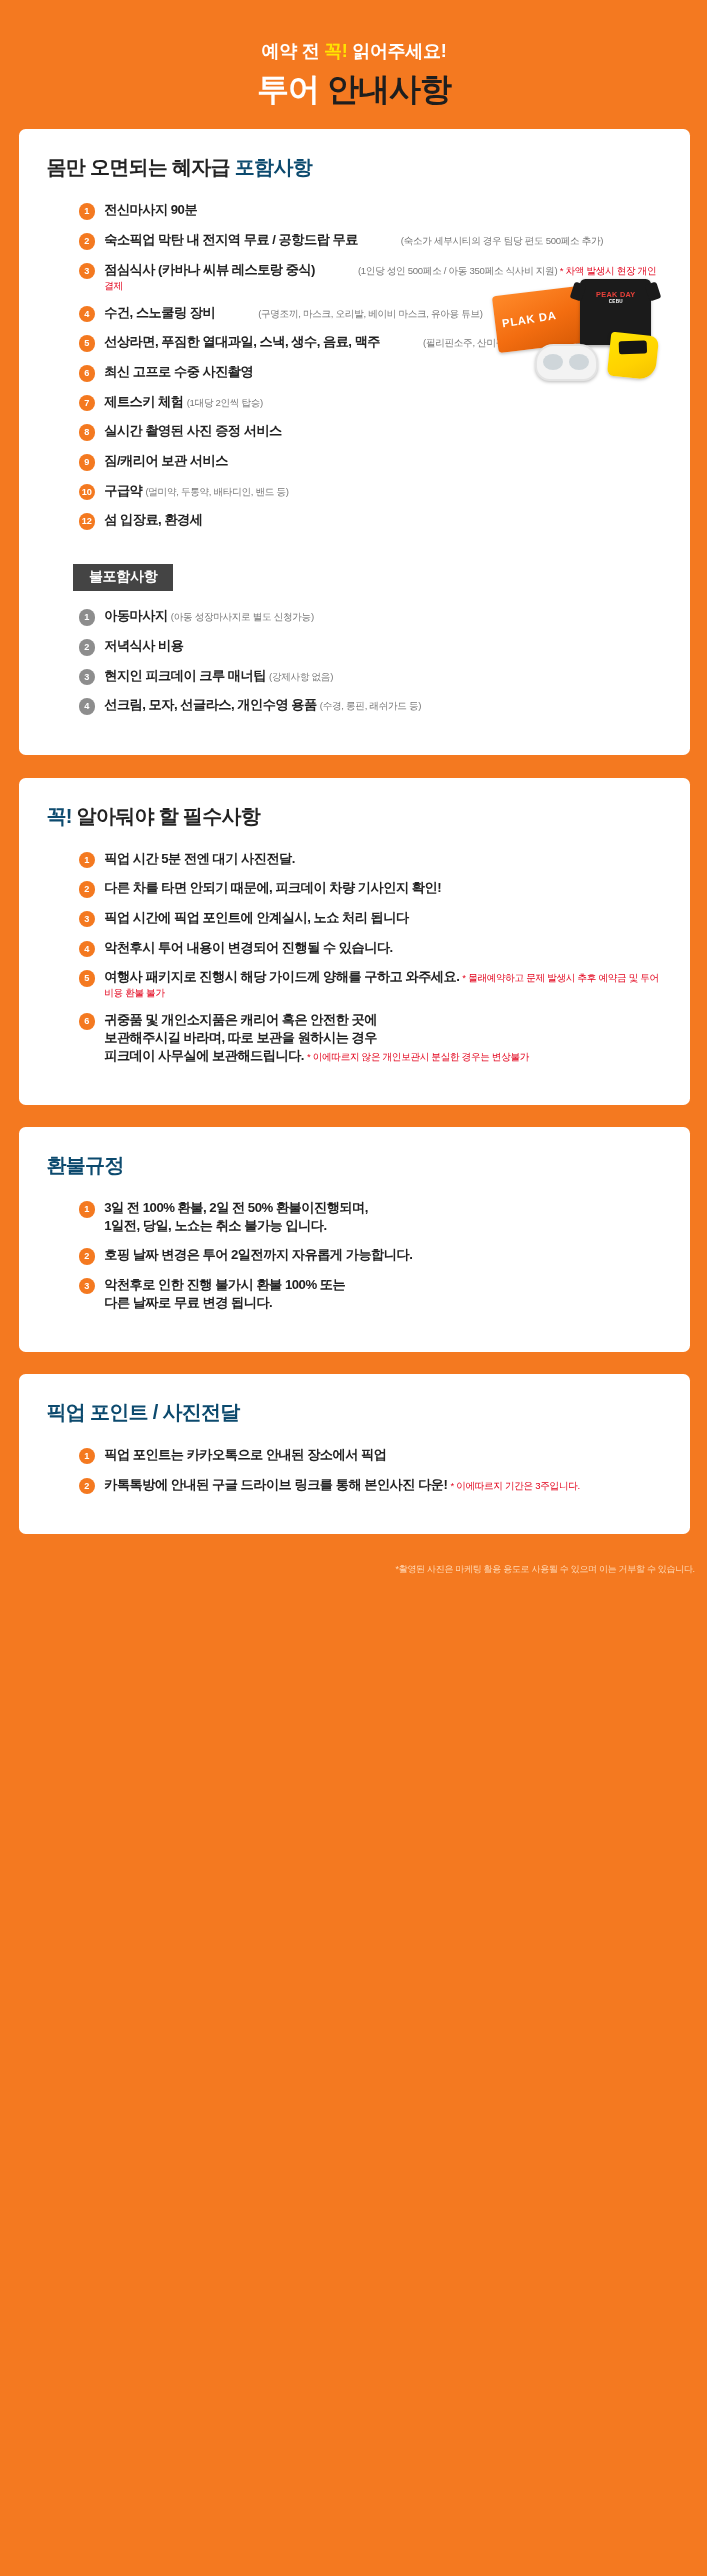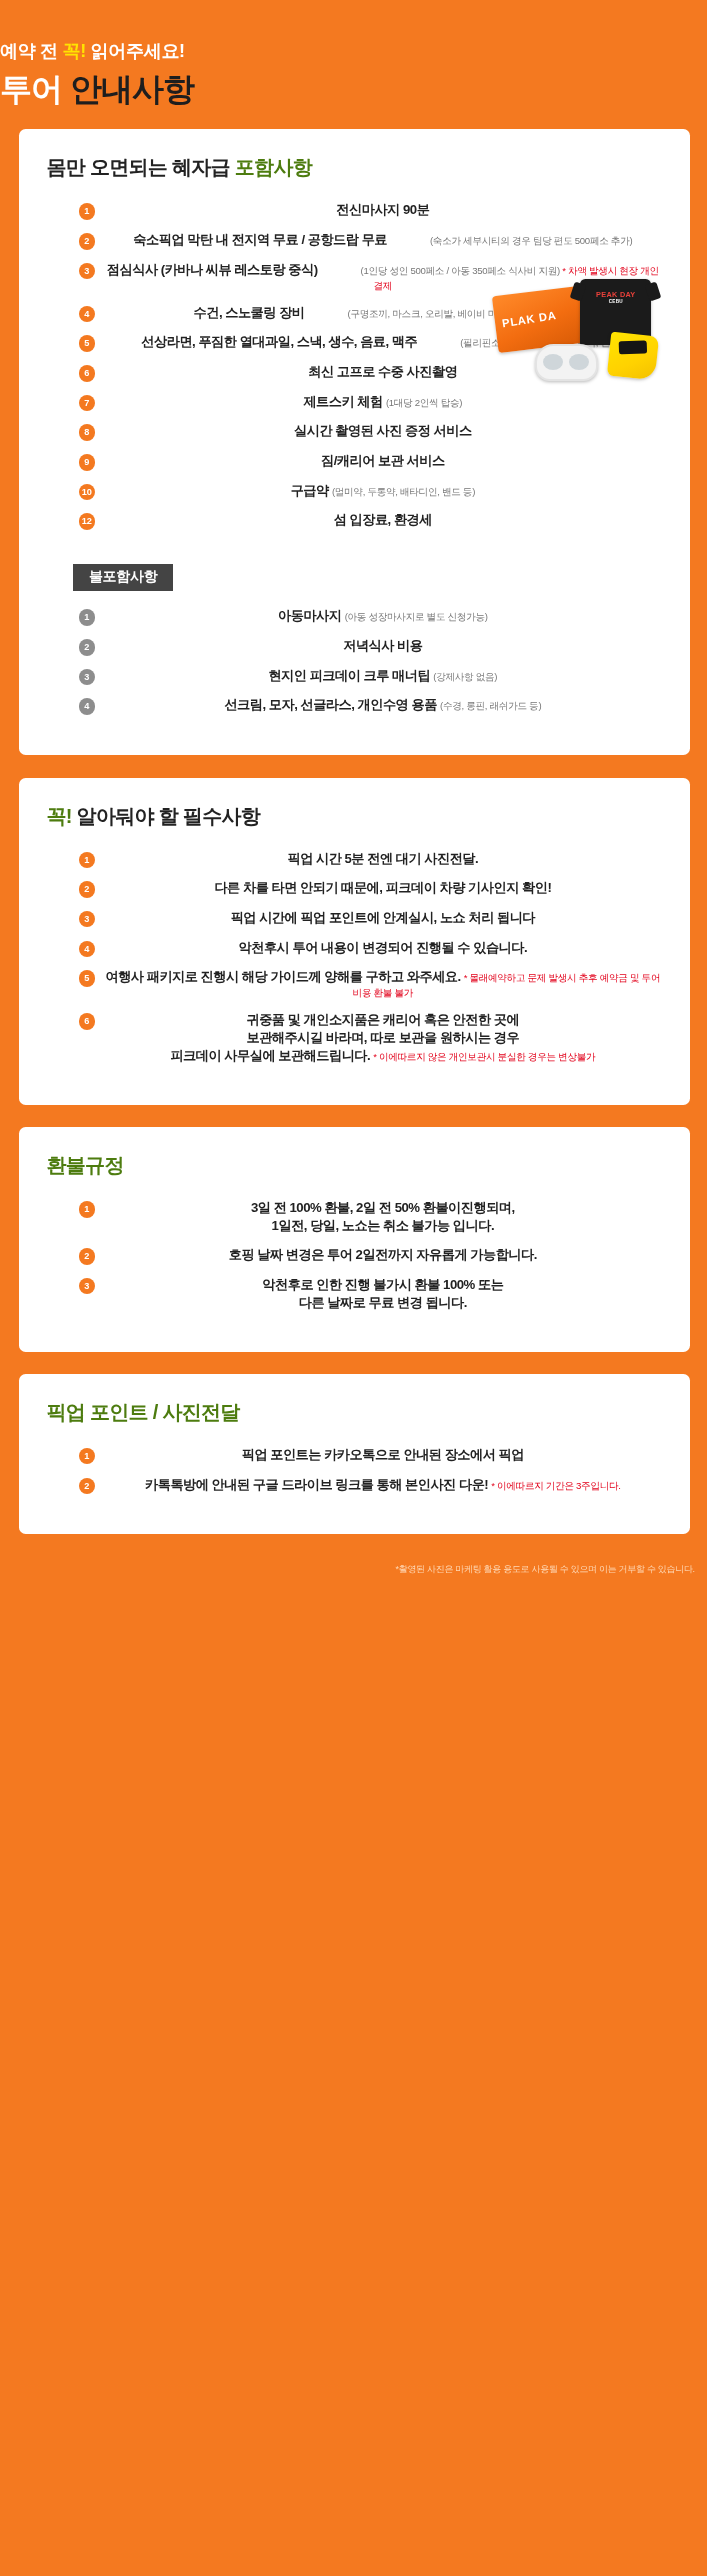--- a/index.html
+++ b/index.html
@@ -15,21 +15,21 @@
   }
   .page {
     width: 708px;
     margin: 0 auto;
     background: #f47920;
     padding-top: 41px;
     padding-bottom: 26.4px;
   }
 
   
-  .top-header { padding-bottom: 22.4px; }
+  .top-header { text-align: center; padding-bottom: 22.4px; }
   .top-header .eyebrow {
     color: #ffffff;
     font-size: 18px;
     font-weight: bold;
     letter-spacing: -0.3px;
     line-height: 1.2;
   }
   .top-header .eyebrow .accent { color: #ffe400; }
   .top-header .title {
     margin-top: 9.2px;
@@ -51,21 +51,21 @@
   .card.last { margin-bottom: 17px; }
 
   .card-title {
     font-size: 20px;
     font-weight: bold;
     color: #f47920;
     letter-spacing: -0.7px;
     margin-bottom: 20px;
   }
   .card-title .dark { color: #222222; text-align: center; }
-  .card-title .orange { color: #4d7c0f; }
+  .card-title .orange { color: #0c4a6e; }
 
   
   .pill {
     display: inline-block;
     background: #444444;
     color: #ffffff;
     font-size: 14px;
     font-weight: bold;
     letter-spacing: -0.3px;
     padding: 4.6px 16px 5.3px 16px;
@@ -87,21 +87,21 @@
     background: #f47920;
     color: #ffffff;
     font-size: 9.2px;
     font-weight: bold;
     line-height: 16.5px;
     text-align: center;
     margin-right: 9.2px;
     margin-top: 2px;
   }
   .num.gray { background: #8d8d8d; }
-  .item-body { flex: 1 1 auto; text-align: center; }
+  .item-body { flex: 1 1 auto; }
   .item-main {
     font-size: 13.2px;
     color: #222222;
     font-weight: bold;
     letter-spacing: -0.5px;
     line-height: 1.35;
   }
   .note {
     font-size: 9.6px;
     color: #777777;

